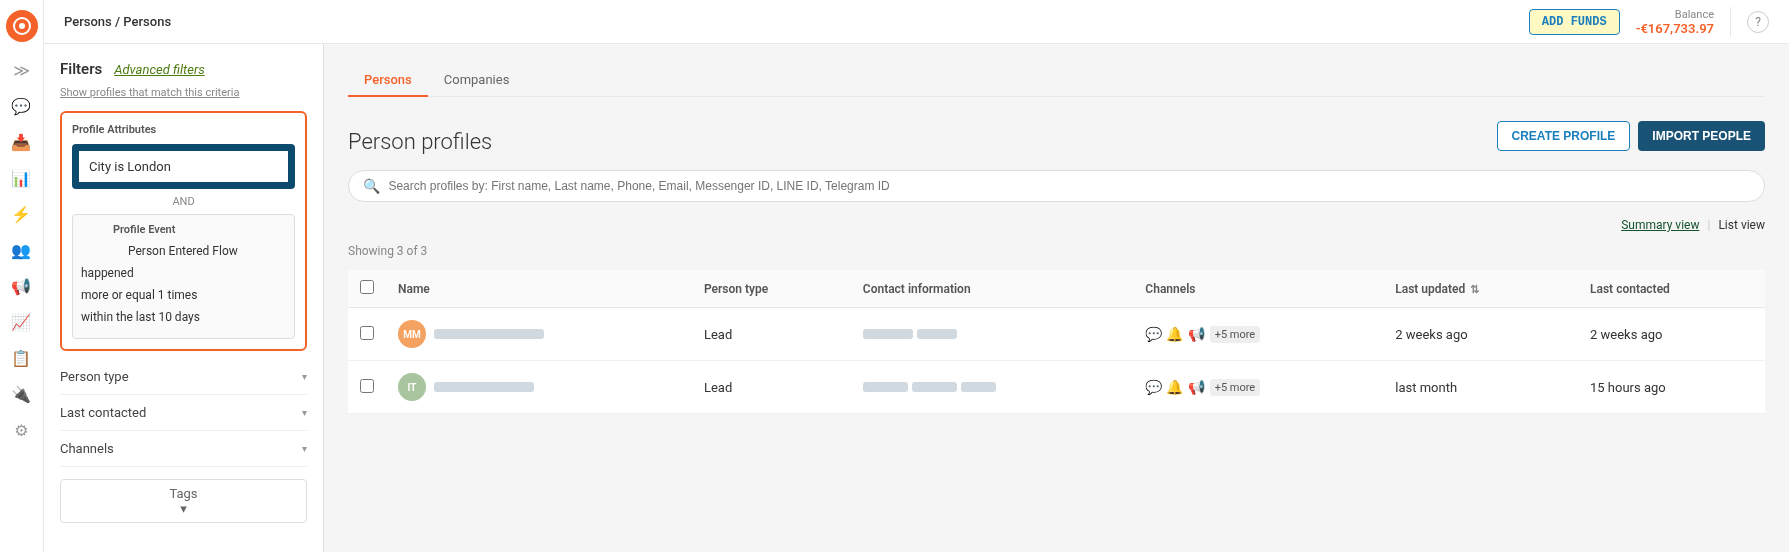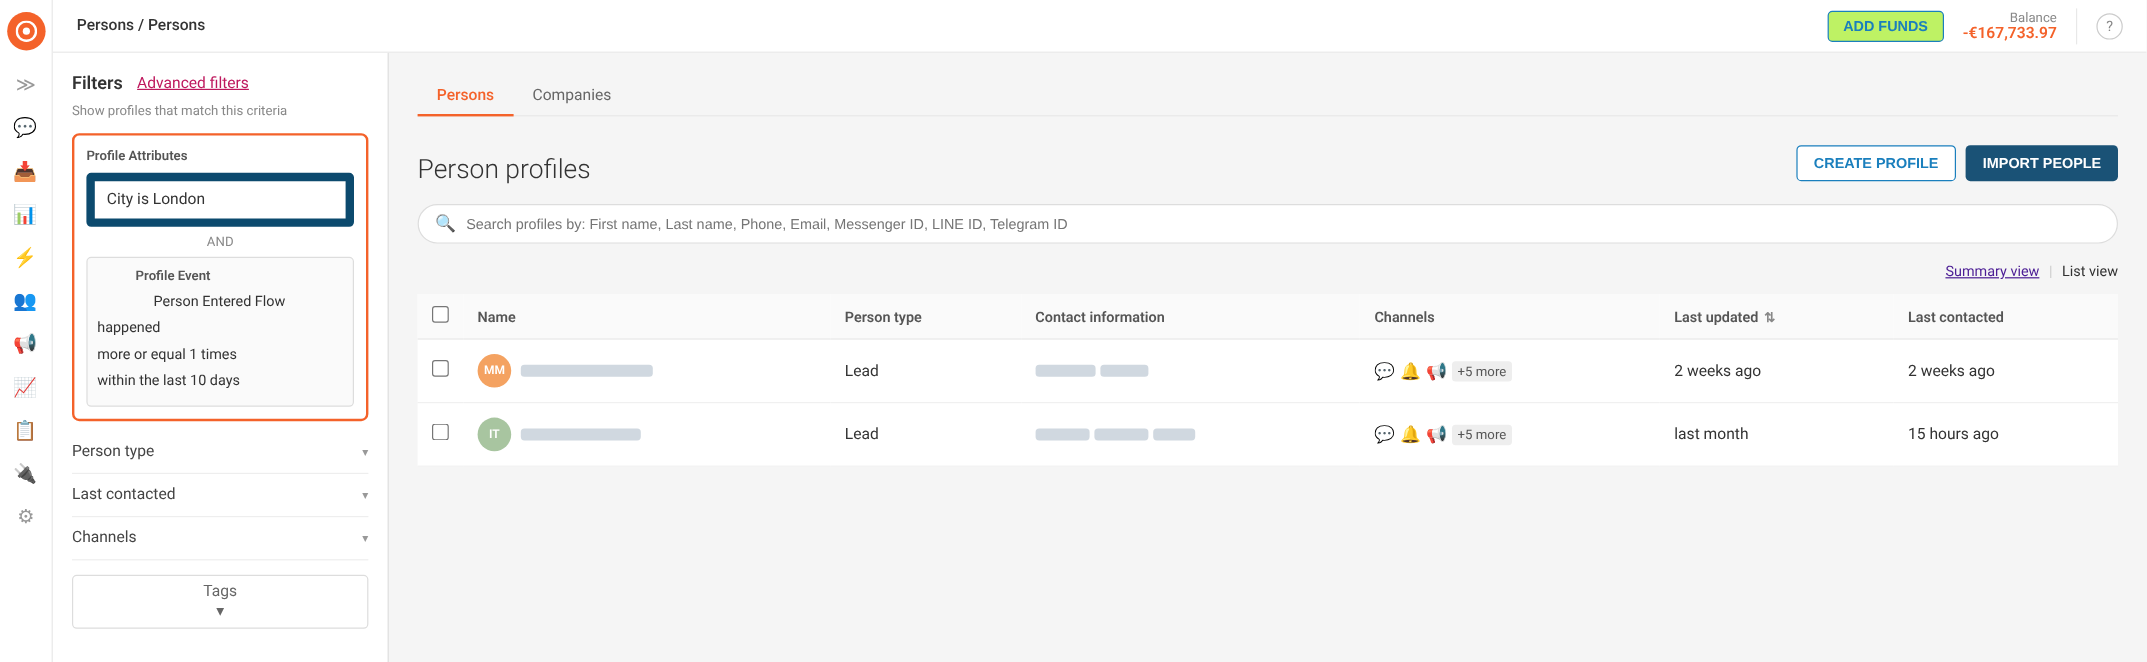--- a/index.html
+++ b/index.html
@@ -51,29 +51,31 @@
       align-items: center;
       gap: 12px;
       margin-bottom: 8px;
     }
     .filter-header h2 {
       font-size: 15px;
       font-weight: 600;
       color: #333;
     }
     .advanced-filters-link {
-      color: #be185d;
+      color: #4d7c0f;
       font-size: 13px;
       text-decoration: underline;
       cursor: pointer;
+      font-style: italic;
     }
     .filter-subtitle {
       font-size: 11px;
       color: #888;
       margin-bottom: 12px;
+      text-decoration: underline;
     }
 
     
     .profile-box {
       border: 2px solid #f4622a;
       border-radius: 6px;
       padding: 10px;
       margin-bottom: 8px;
     }
     .profile-box-title {
@@ -164,26 +166,27 @@
     }
     .breadcrumb span { color: #333; font-weight: 500; }
     .top-bar-right {
       display: flex;
       align-items: center;
       gap: 16px;
     }
     .add-funds-btn {
       border: 1px solid #1a7fbd;
       color: #1a7fbd;
-      background: #bef264;
+      background: #fef9c3;
       padding: 5px 12px;
       border-radius: 4px;
       font-size: 12px;
       cursor: pointer;
       font-weight: 600;
+      font-family: Liberation Mono, monospace;
     }
     .balance-section { text-align: right; }
     .balance-label { font-size: 11px; color: #888; }
     .balance-amount { font-size: 13px; font-weight: 600; color: #f4622a; }
     .help-icon {
       width: 22px; height: 22px;
       border: 1px solid #ccc;
       border-radius: 50%;
       display: flex; align-items: center; justify-content: center;
       font-size: 12px;
@@ -277,21 +280,21 @@
     
     .view-toggle {
       display: flex;
       align-items: center;
       justify-content: flex-end;
       gap: 8px;
       margin-bottom: 12px;
       font-size: 12px;
     }
     .view-toggle a {
-      color: #4c1d95;
+      color: #14532d;
       text-decoration: underline;
       cursor: pointer;
     }
     .view-divider { color: #ccc; }
 
     
     .showing-count {
       font-size: 12px;
       color: #888;
       margin-bottom: 12px;
@@ -470,20 +473,21 @@
         <span class="search-icon">🔍</span>
         <input class="search-input" type="text" placeholder="Search profiles by: First name, Last name, Phone, Email, Messenger ID, LINE ID, Telegram ID" style="">
       </div>
 
       <div class="view-toggle">
         <a>Summary view</a>
         <span class="view-divider">|</span>
         <span style="cursor:pointer; color:#333;">List view</span>
       </div>
 
+      <div class="showing-count">Showing 3 of 3</div>
 
       <table class="profiles-table">
         <thead>
           <tr>
             <th style="width:30px;"><input type="checkbox" class="checkbox" style=""></th>
             <th>Name</th>
             <th>Person type</th>
             <th>Contact information</th>
             <th>Channels</th>
             <th>Last updated <span class="sort-icon">⇅</span></th>

